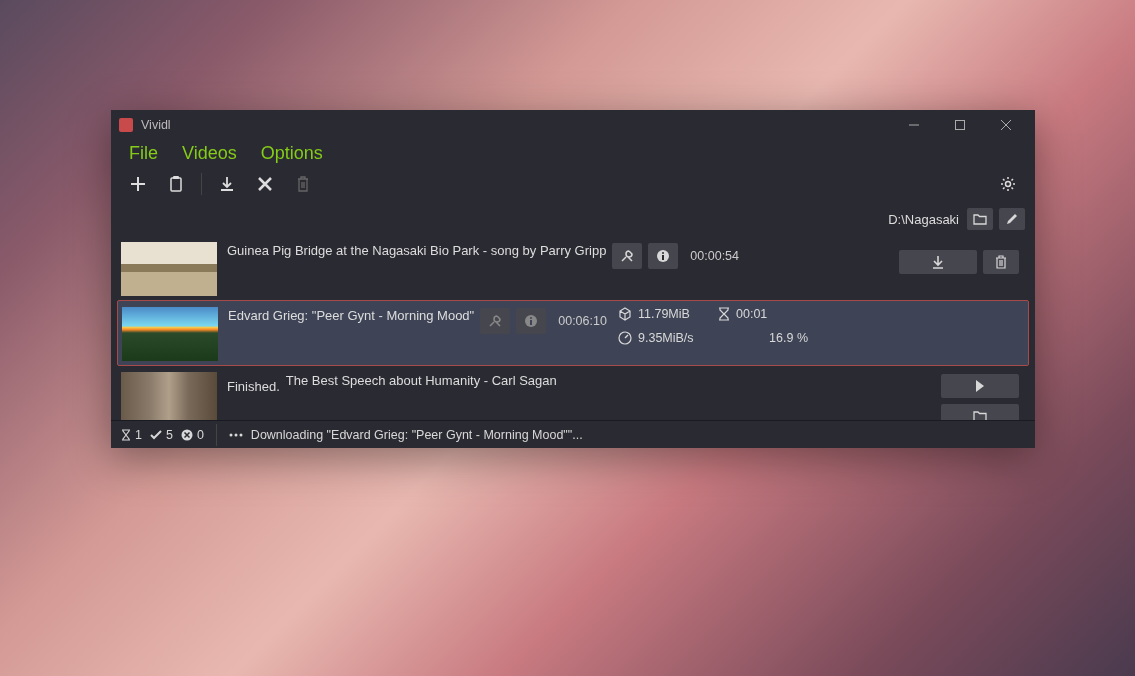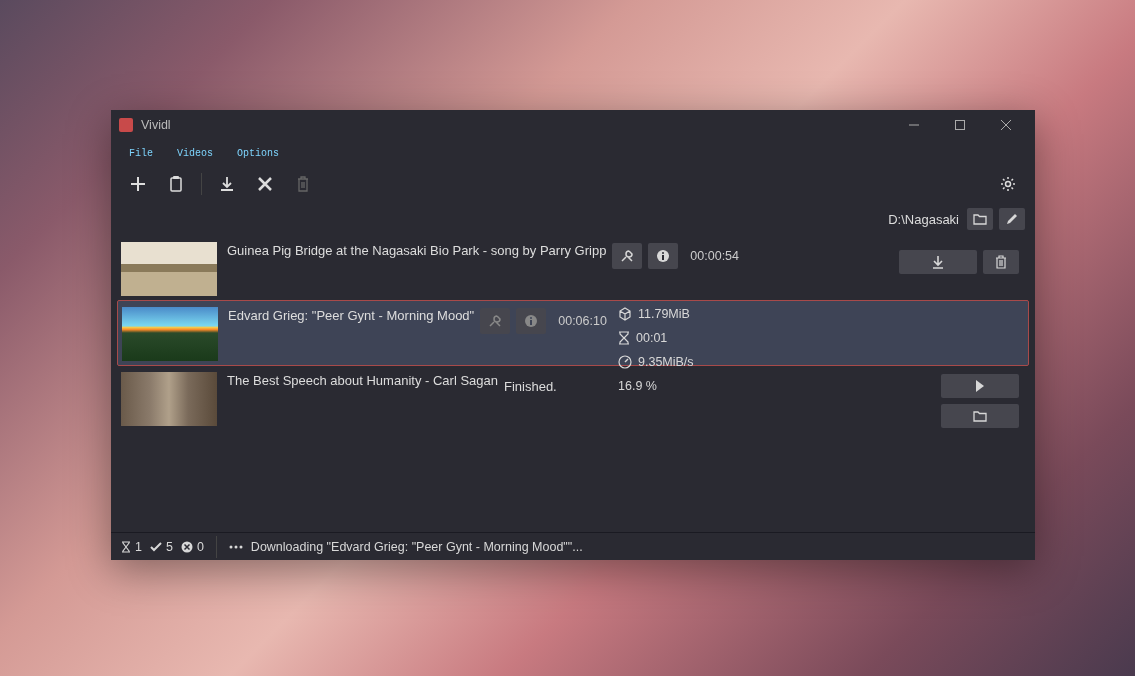--- a/index.html
+++ b/index.html
@@ -11,21 +11,21 @@
   font-size: 13px;
   color: #d8d8d8;
   overflow: hidden;
   position: relative;
 }
 .window {
   position: absolute;
   left: 111px;
   top: 110px;
   width: 924px;
-  height: 450px;
+  height: 338px;
   background: #2a2a32;
   display: flex;
   flex-direction: column;
   box-shadow: 0 10px 40px rgba(0,0,0,0.4);
 }
 .titlebar {
   height: 30px;
   display: flex;
   align-items: center;
   padding: 0 6px 0 8px;
@@ -40,21 +40,21 @@
 .titlebar .title { font-size: 12.5px; color: #bbb; }
 .titlebar .spacer { flex: 1; }
 .winbtn { width: 46px; height: 30px; display: flex; align-items: center; justify-content: center; cursor: pointer; color: #aaa; }
 .menubar {
   height: 26px;
   display: flex;
   align-items: center;
   padding: 0 8px;
   gap: 4px;
 }
-.menuitem { padding: 3px 10px; cursor: pointer; font-size: 10px; color: #7dd3fc; font-family: Liberation Mono, monospace; }
+.menuitem { padding: 3px 10px; cursor: pointer; font-size: 18px; color: #84cc16; }
 .toolbar {
   height: 36px;
   display: flex;
   align-items: center;
   padding: 0 10px;
   gap: 4px;
 }
 .tbtn { width: 34px; height: 30px; display: flex; align-items: center; justify-content: center; cursor: pointer; color: #ddd; }
 .tbtn.disabled { color: #666; cursor: default; }
 .vsep { width: 1px; height: 22px; background: #444; margin: 0 4px; }
@@ -117,21 +117,21 @@
 .sqbtn {
   width: 30px; height: 26px;
   background: #46464e;
   display: flex; align-items: center; justify-content: center;
   cursor: pointer;
   border-radius: 2px;
 }
 .sqbtn.disabled { color: #888; }
 .dur { font-size: 12.5px; color: #ccc; margin-left: 6px; }
 .stats { display: flex; align-items: center; gap: 10px; position: absolute; left: 500px; top: 6px; flex-direction: column; align-items: flex-start; }
-.statrow { display: flex; align-items: center; gap: 10px; flex-direction: column; }
+.statrow { display: flex; align-items: center; gap: 10px; }
 .stat { display: flex; align-items: center; gap: 6px; font-size: 12.5px; min-width: 90px; }
 .dlstatus { position: absolute; right: 10px; top: 6px; width: 200px; }
 .dlstatus .label { font-size: 12.5px; margin-bottom: 8px; display: flex; justify-content: space-between; align-items: center; }
 .progress {
   width: 100%; height: 12px;
   background: #2a2a32;
   border: 1px solid #1a1a22;
   position: relative;
 }
 .progress .fill { height: 100%; background: #c03030; }
@@ -314,32 +314,32 @@
           </div>
         </div>
         <div class="statrow">
           <div class="stat">
             <svg width="14" height="14" viewBox="0 0 14 14">
                 <circle cx="7" cy="7" r="6" stroke="currentColor" fill="none" stroke-width="1.2"></circle>
                 <path d="M7 7 L10 4" stroke="currentColor" stroke-width="1.5"></path>
               </svg>
             <span>9.35MiB/s</span>
           </div>
-          <div class="stat" style="justify-content:flex-start">
+          <div class="stat" style="justify-content:flex-end">
             <span>16.9 %</span>
           </div>
         </div>
       </div>
     </div>
 
     <div class="item">
       <div class="thumb thumb3"></div>
       <div class="itembody">
+        <div class="itemtitle" style="margin-top:6px">Finished.</div>
         <div class="itemtitle">The Best Speech about Humanity - Carl Sagan</div>
-        <div class="itemtitle" style="margin-top:6px">Finished.</div>
       </div>
       <div class="actionbtns">
         <div class="abtn">
           <svg width="10" height="12" viewBox="0 0 10 12">
               <path d="M1 0 L9 6 L1 12 Z" fill="currentColor"></path>
             </svg>
         </div>
         <div class="abtn">
           <svg width="14" height="11" viewBox="0 0 14 11">
               <path d="M1 1 H5 L6.5 2.5 H13 V10 H1 Z" fill="none" stroke="currentColor" stroke-width="1.3"></path>

